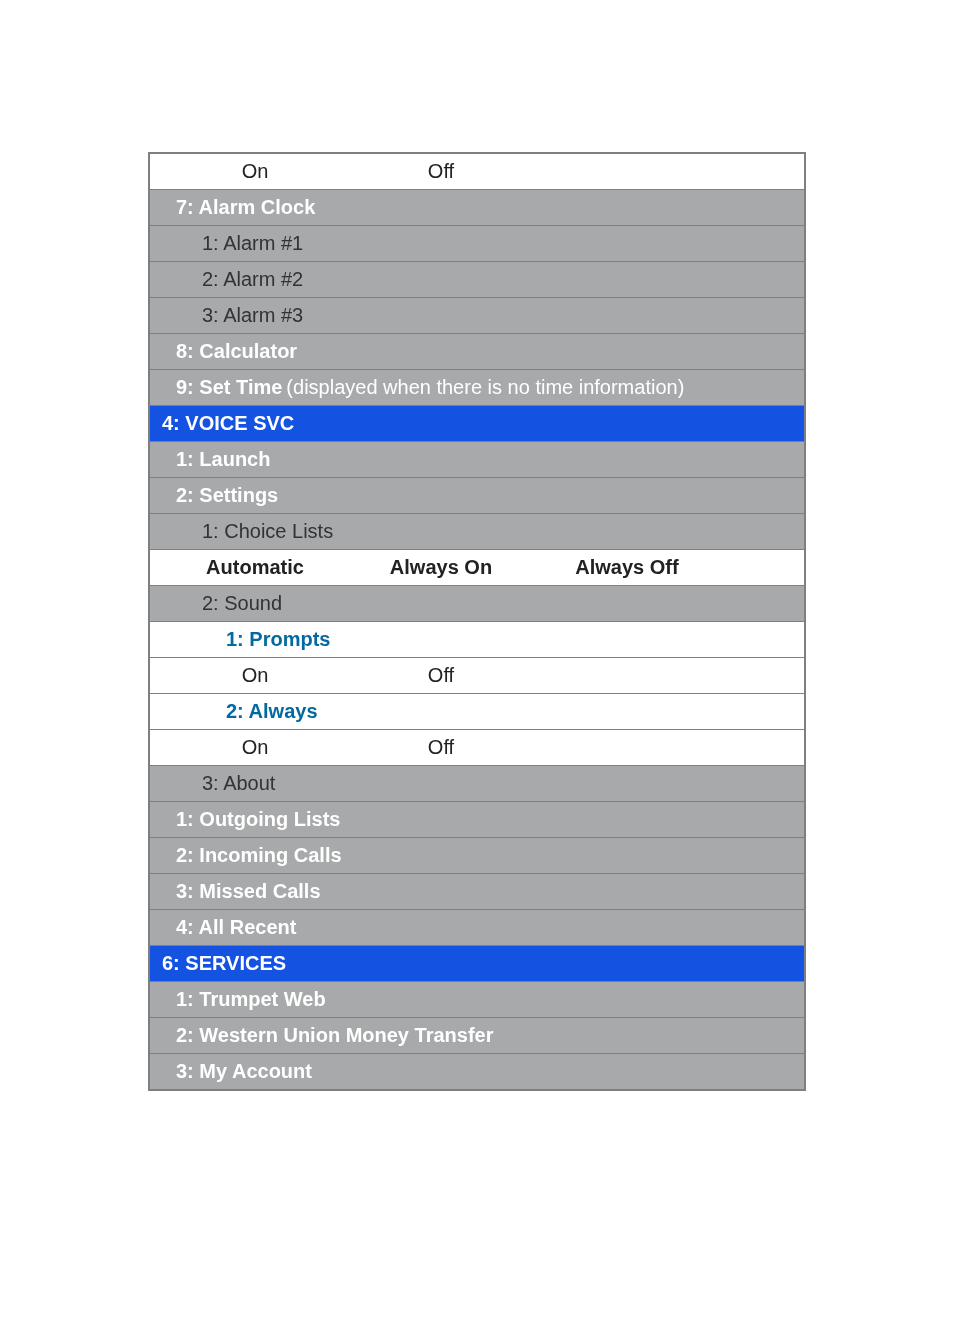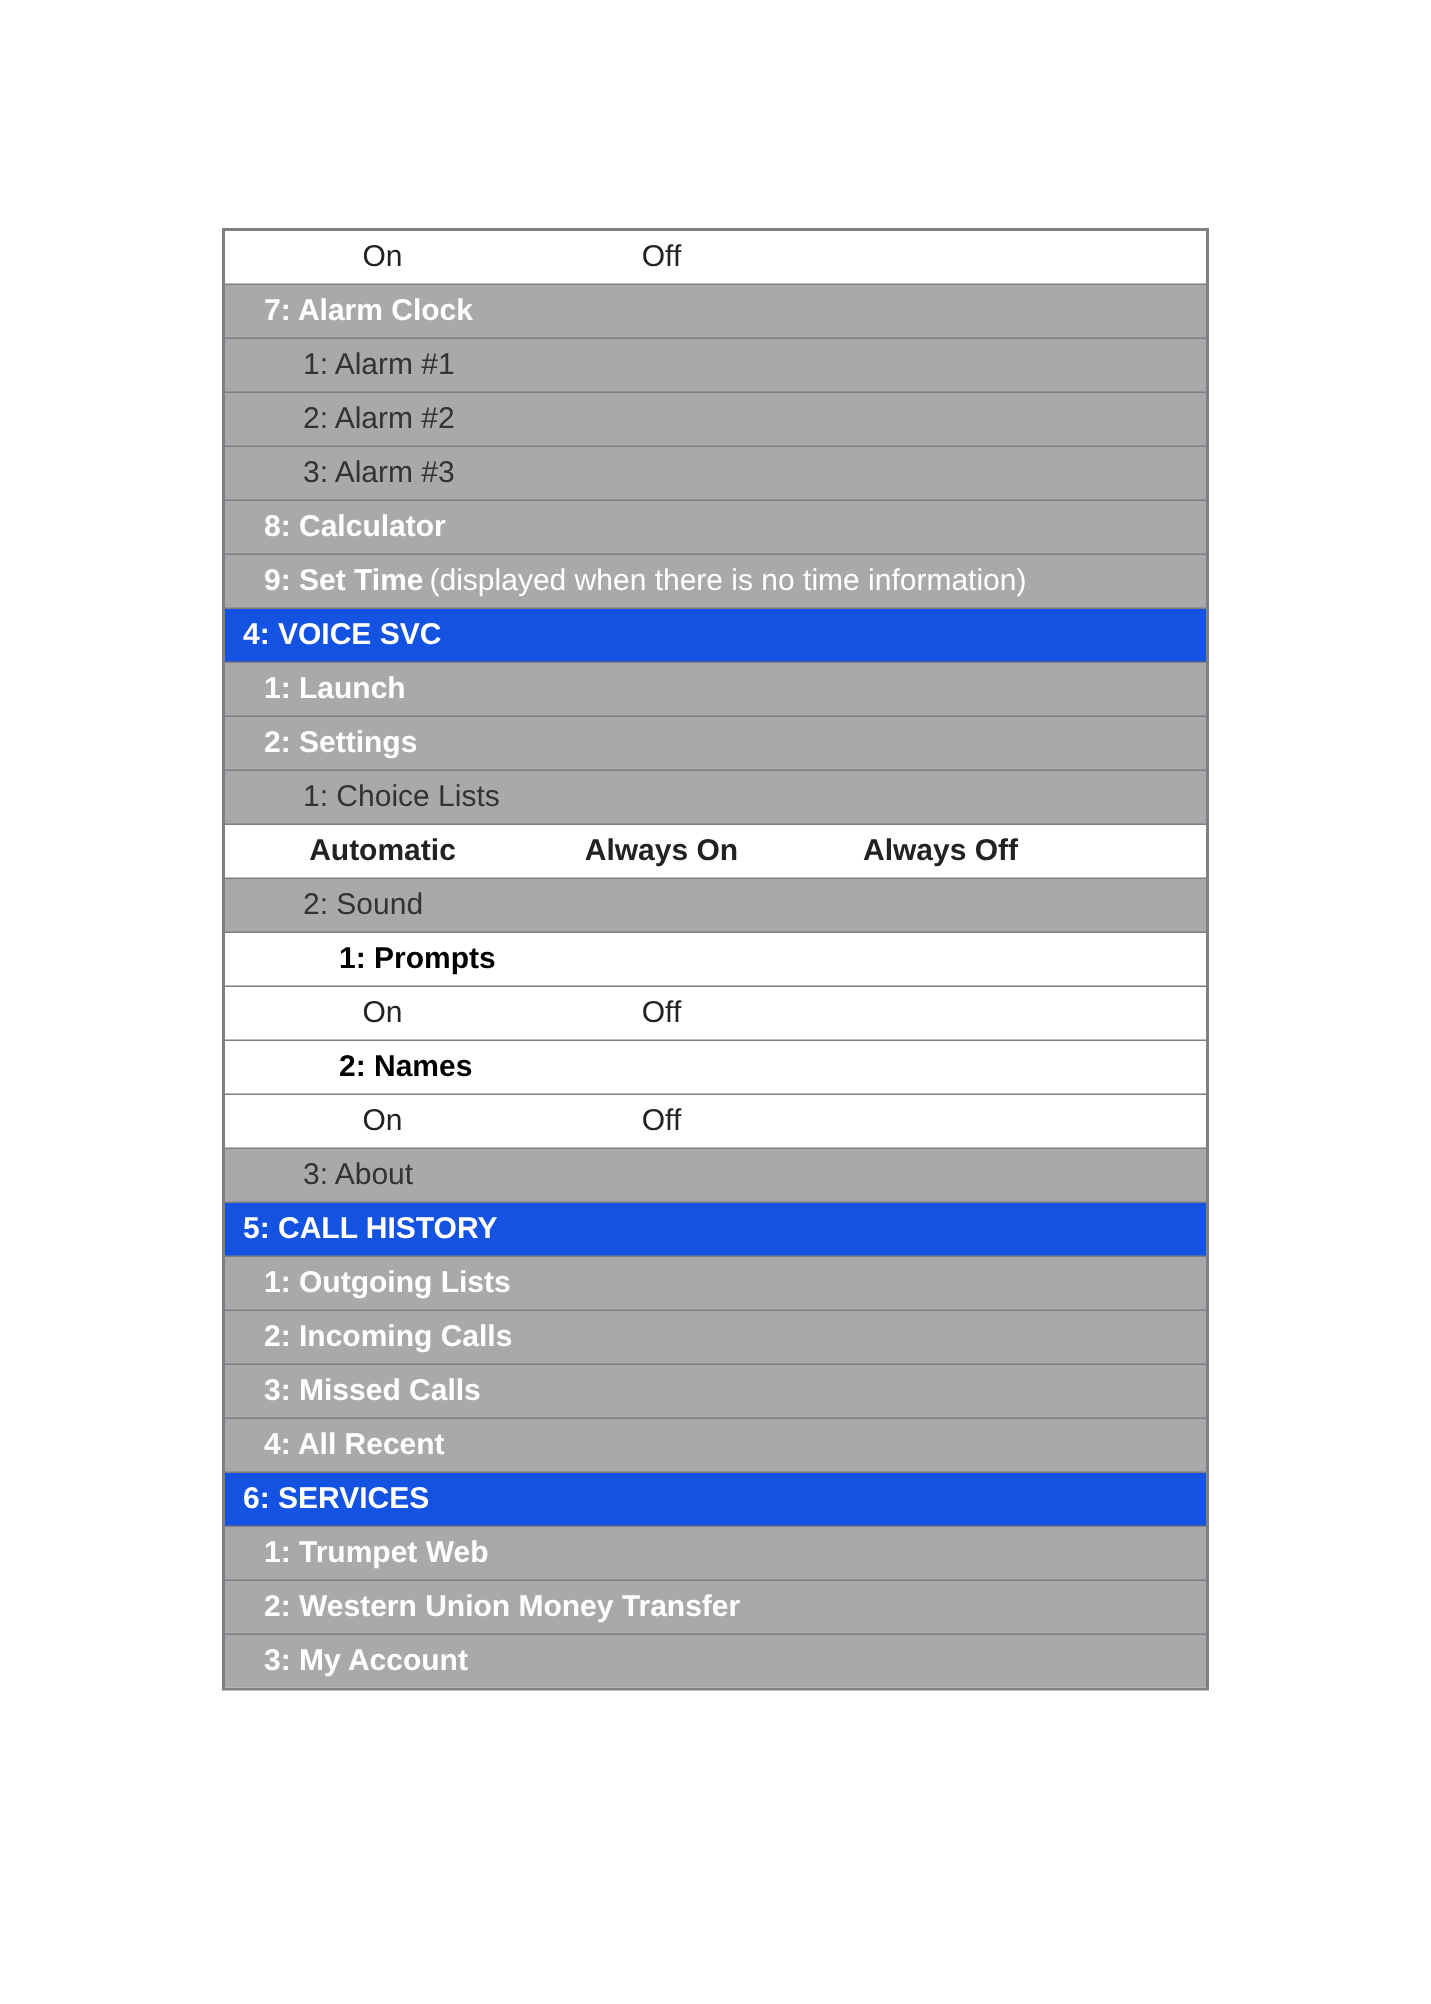--- a/index.html
+++ b/index.html
@@ -47,21 +47,21 @@
     color: #fff;
     font-weight: 700;
   }
   .dark-row {
     background: #a8a9aa;
     color: #333;
     font-weight: 400;
   }
   .white-row {
     background: #ffffff;
-    color: #000000;
+    color: #0369a1;
     font-weight: 700;
   }
 
   .indent-1 { padding-left: 26px; text-align: center; }
   .indent-2 { padding-left: 52px; }
   .indent-3 { padding-left: 76px; }
 
   .note {
     font-weight: 400;
     margin-left: 4px;
@@ -120,34 +120,31 @@
   </div>
   <div class="row white-row indent-3">
     <span>1: Prompts</span>
   </div>
   <div class="row options-row">
     <span class="opt">On</span>
     <span class="opt">Off</span>
     <span class="opt"></span>
   </div>
   <div class="row white-row indent-3">
-    <span>2: Names</span>
+    <span>2: Always</span>
   </div>
   <div class="row options-row">
     <span class="opt">On</span>
     <span class="opt">Off</span>
     <span class="opt"></span>
   </div>
   <div class="row dark-row indent-2">
     <span>3: About</span>
   </div>
 
-  <div class="row blue-row">
-    <span>5: CALL HISTORY</span>
-  </div>
   <div class="row gray-row indent-1">
     <span>1: Outgoing Lists</span>
   </div>
   <div class="row gray-row indent-1">
     <span>2: Incoming Calls</span>
   </div>
   <div class="row gray-row indent-1">
     <span>3: Missed Calls</span>
   </div>
   <div class="row gray-row indent-1">

